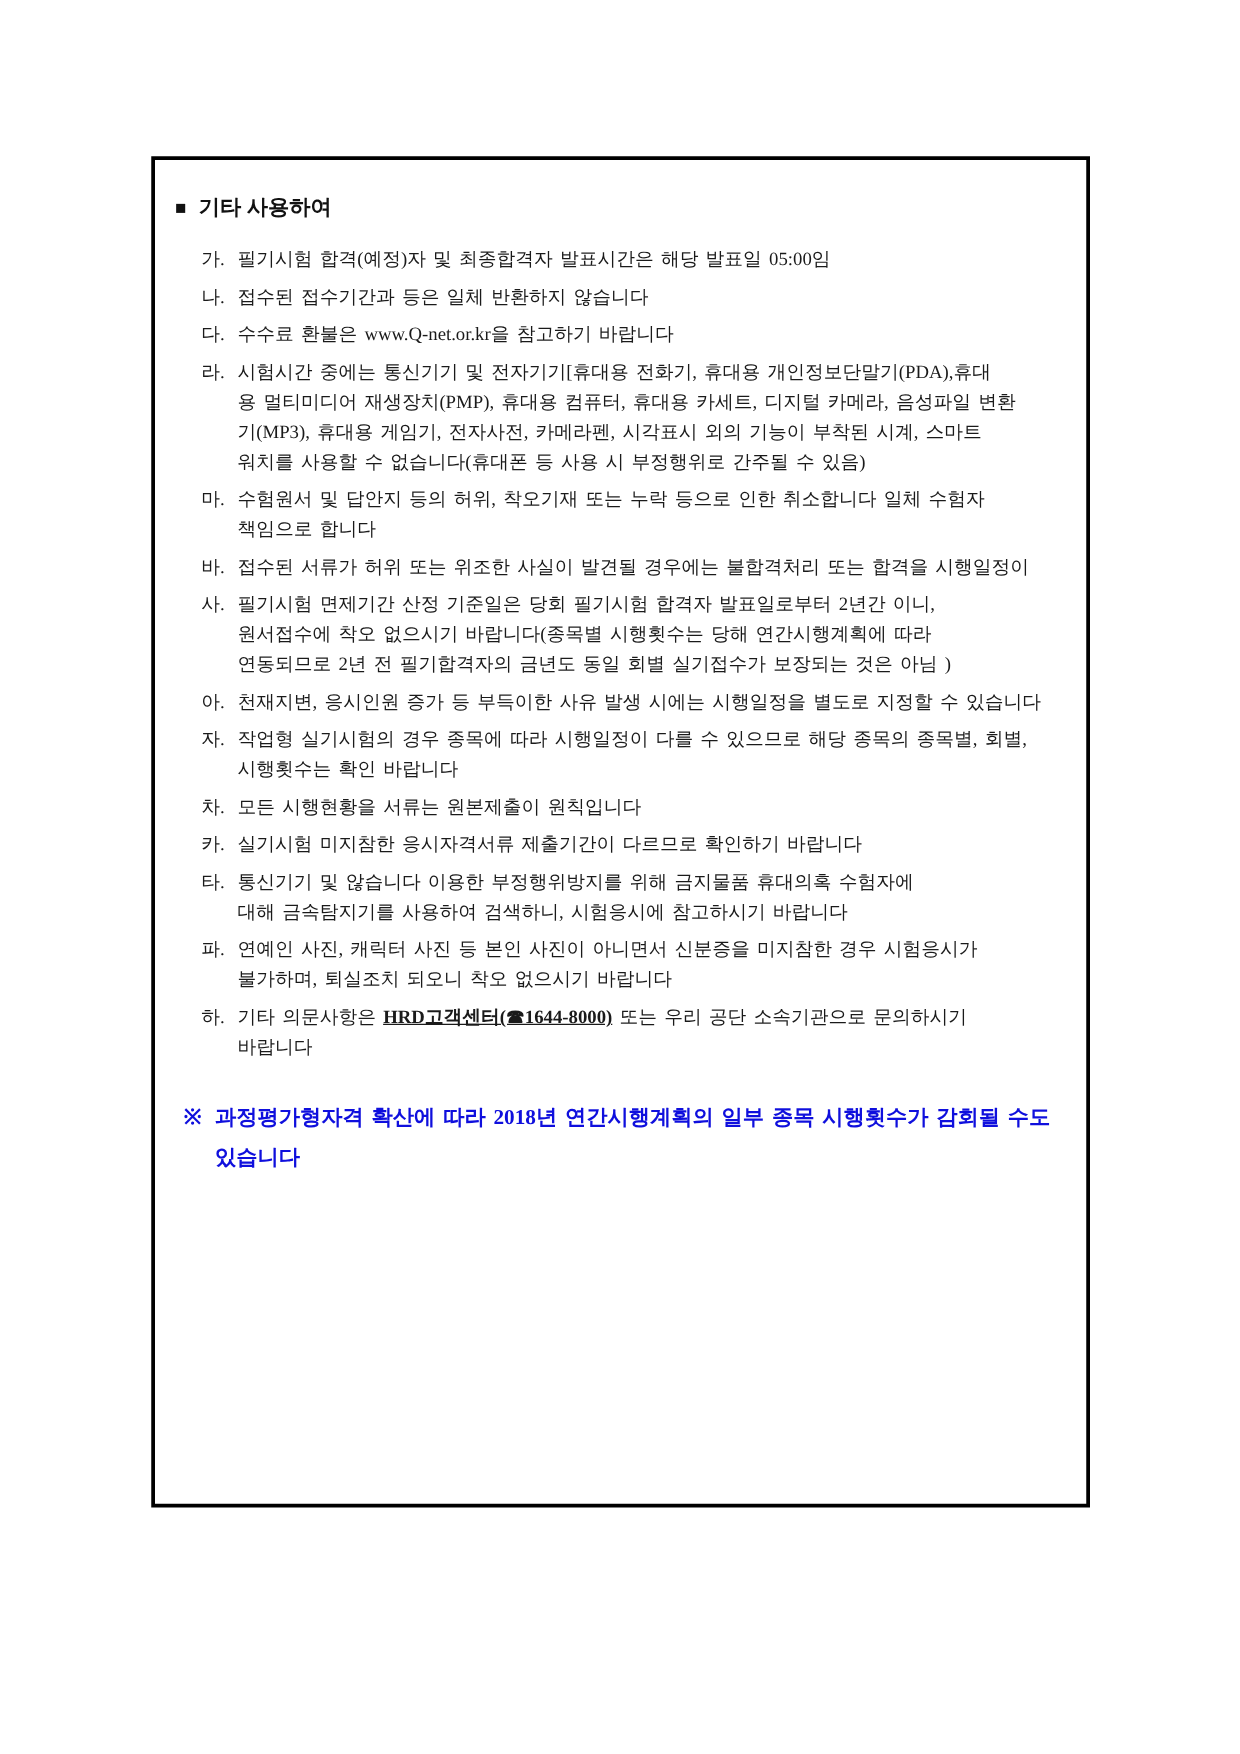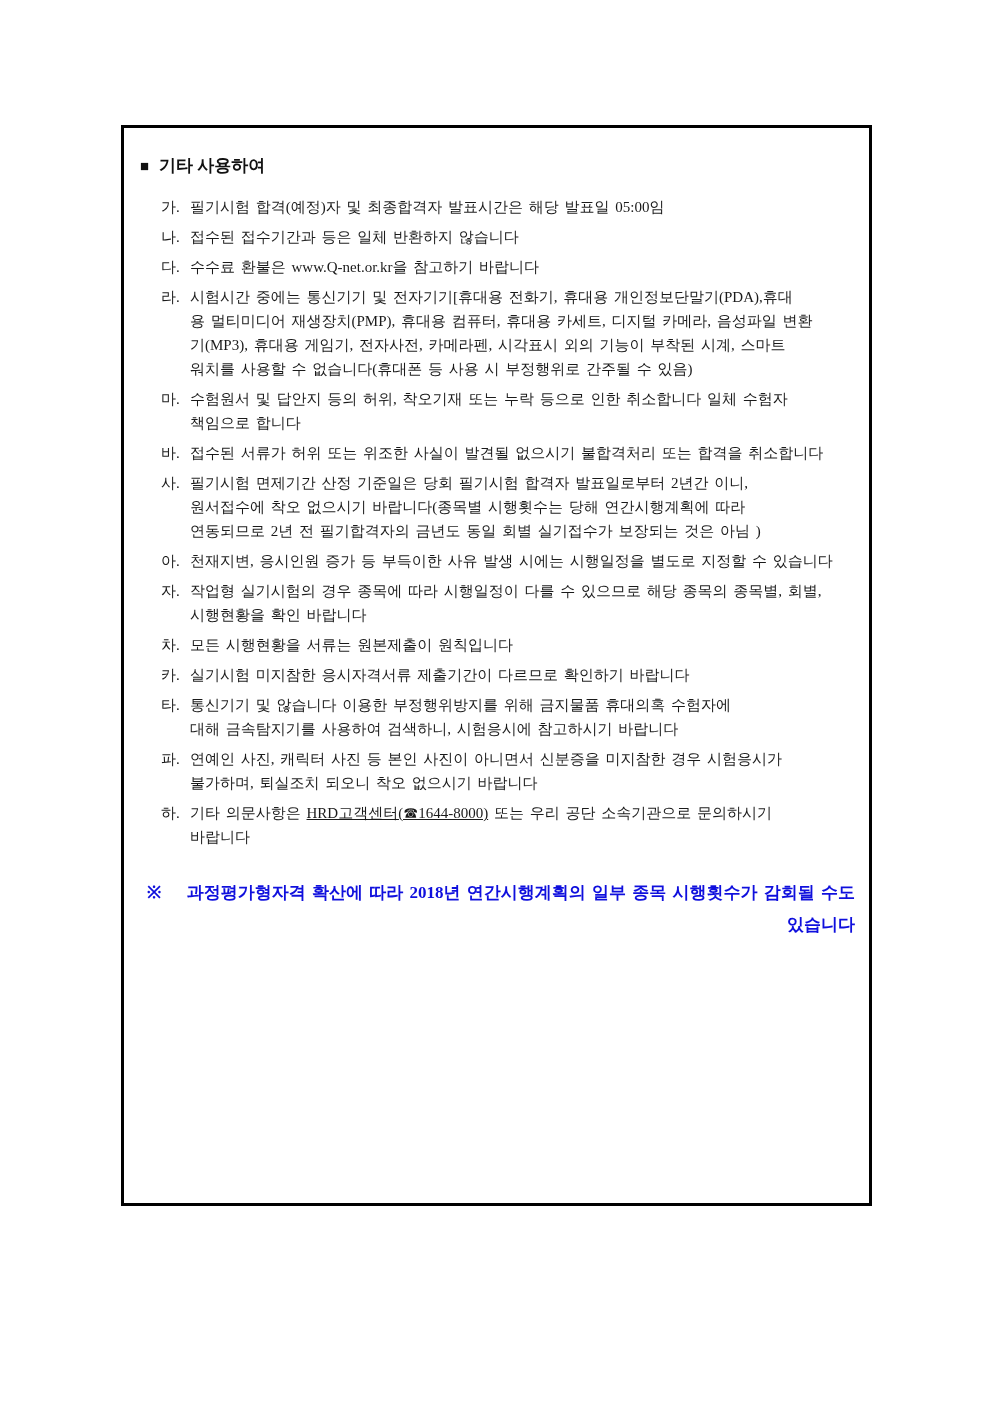--- a/index.html
+++ b/index.html
@@ -47,41 +47,40 @@
   }
   .notice-item .item-label {
     flex: 0 0 29px;
     white-space: nowrap;
   }
   .notice-item .item-text {
     white-space: pre-wrap;
     flex: 1 1 auto;
   }
   .hrd-link {
-    font-weight: normal;
+    font-weight: bold;
     text-decoration: underline;
   }
   .footnote {
     display: flex;
     align-items: flex-start;
     margin-top: 28px;
     margin-left: 7px;
     color: #0f0fdd;
     font-weight: bold;
     font-size: 17px;
     line-height: 32px;
     word-spacing: 2px;
   }
   .footnote .note-mark {
     flex: 0 0 25px;
   }
   .footnote .note-text {
     white-space: pre-wrap;
     flex: 1 1 auto;
-    text-align: right;
   }
 </style>
 </head>
 <body>
 
 <div class="page">
   <div class="doc-frame">
 
     <div class="doc-title">
       <span class="bullet">■</span>
@@ -108,36 +107,36 @@
 기(MP3), 휴대용 게임기, 전자사전, 카메라펜, 시각표시 외의 기능이 부착된 시계, 스마트
 워치를 사용할 수 없습니다(휴대폰 등 사용 시 부정행위로 간주될 수 있음)</div>
       </div>
       <div class="notice-item">
         <span class="item-label">마.</span>
         <div class="item-text">수험원서 및 답안지 등의 허위, 착오기재 또는 누락 등으로 인한 취소합니다 일체 수험자
 책임으로 합니다</div>
       </div>
       <div class="notice-item">
         <span class="item-label">바.</span>
-        <div class="item-text">접수된 서류가 허위 또는 위조한 사실이 발견될 없으시기 불합격처리 또는 합격을 취소합니다</div>
+        <div class="item-text">접수된 서류가 허위 또는 위조한 사실이 발견될 경우에는 불합격처리 또는 합격을 시행일정이</div>
       </div>
       <div class="notice-item">
         <span class="item-label">사.</span>
         <div class="item-text">필기시험 면제기간 산정 기준일은 당회 필기시험 합격자 발표일로부터 2년간 이니,
 원서접수에 착오 없으시기 바랍니다(종목별 시행횟수는 당해 연간시행계획에 따라
 연동되므로 2년 전 필기합격자의 금년도 동일 회별 실기접수가 보장되는 것은 아님 )</div>
       </div>
       <div class="notice-item">
         <span class="item-label">아.</span>
         <div class="item-text">천재지변, 응시인원 증가 등 부득이한 사유 발생 시에는 시행일정을 별도로 지정할 수 있습니다</div>
       </div>
       <div class="notice-item">
         <span class="item-label">자.</span>
         <div class="item-text">작업형 실기시험의 경우 종목에 따라 시행일정이 다를 수 있으므로 해당 종목의 종목별, 회별,
-시행현황을 확인 바랍니다</div>
+시행횟수는 확인 바랍니다</div>
       </div>
       <div class="notice-item">
         <span class="item-label">차.</span>
         <div class="item-text">모든 시행현황을 서류는 원본제출이 원칙입니다</div>
       </div>
       <div class="notice-item">
         <span class="item-label">카.</span>
         <div class="item-text">실기시험 미지참한 응시자격서류 제출기간이 다르므로 확인하기 바랍니다</div>
       </div>
       <div class="notice-item">

